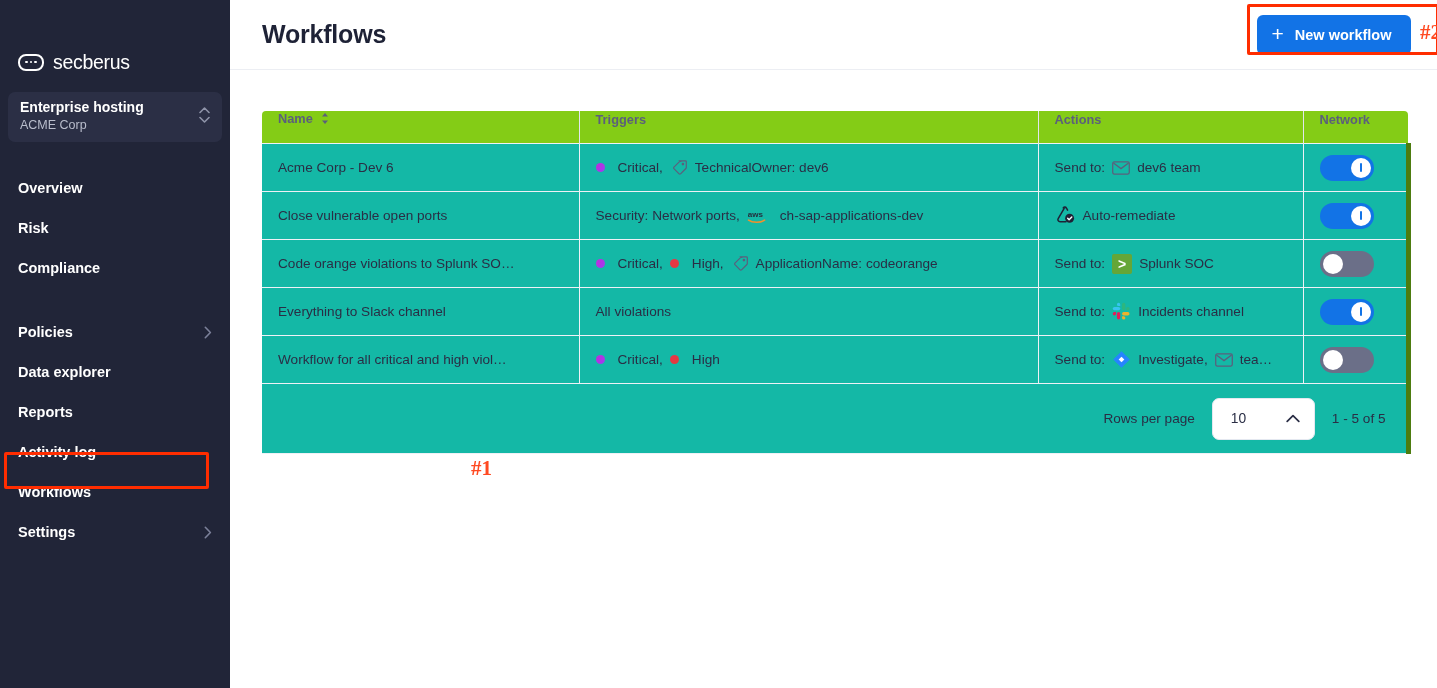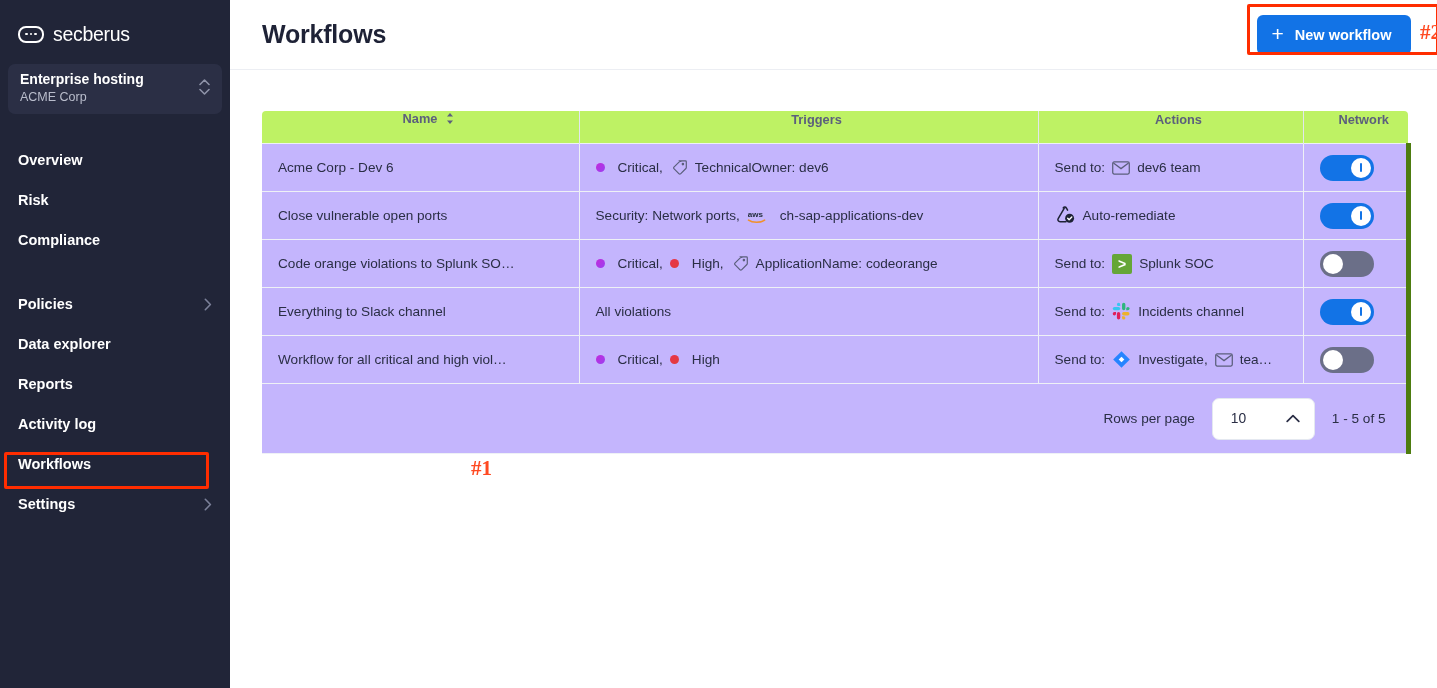--- a/index.html
+++ b/index.html
@@ -13,21 +13,21 @@
 
   
   .sidebar {
     width: 230px; height: 688px;
     background: #212538;
     flex: 0 0 230px;
     position: relative;
   }
   .logo-row {
     display: flex; align-items: center; gap: 9px;
-    padding: 18px 0 0 18px; height: 50px;
+    padding: 18px 0 0 18px; height: 50px; margin-top: 28px;
   }
   .logo-mark {
     width: 26px; height: 17px;
     border: 2.2px solid #ffffff;
     border-radius: 8px;
     display: flex; align-items: center; justify-content: center;
     gap: 2.2px;
   }
   .logo-mark i { width: 2.6px; height: 2.6px; border-radius: 50%; background: #fff; display:block; }
   .logo-text {
@@ -111,46 +111,46 @@
     width: 192px; height: 51px;
     border: 3px solid #ff2d00;
     border-radius: 2px;
     pointer-events: none;
   }
 
   
   .table-wrap { padding: 41px 30px 0 32px; }
   table { border-collapse: collapse; width: 1146px; table-layout: fixed; }
   thead th {
-    background: #bef264;
+    background: #84cc16;
     color: #5b5f7c;
     font-size: 12.8px;
     font-weight: 700;
-    text-align: center;
+    text-align: left;
     height: 29px;
     padding: 0 0 16px 16px;
     border-right: 1px solid #e2e6ee;
     vertical-align: middle;
     white-space: nowrap;
   }
   thead th:first-child { border-top-left-radius: 4px; }
   thead th:last-child { border-right: none; border-top-right-radius: 4px; }
   .sort-ico { display:inline-block; vertical-align: -1px; margin-left: 5px; }
 
   tbody td {
     height: 48px;
     border-bottom: 1px solid #eef1f6;
     border-right: 1px solid #eef1f6;
     padding: 0 10px 0 16px;
     font-size: 13.6px;
     color: #2a2e45;
     vertical-align: middle;
     white-space: nowrap;
     overflow: hidden;
-    background: #c4b5fd;
+    background: #14b8a6;
   }
   tbody td:last-child { border-right: 5px solid #4d7c0f; }
   tbody tr:first-child td { border-top: 1px solid #eef1f6; }
   .cell-flex { display: flex; align-items: center; gap: 0px; }
   .sev { display: inline-flex; align-items: center; gap: 13px; margin-right: 7px; }
   .dot { width: 9px; height: 9px; border-radius: 50%; display:block; }
   .dot.critical { background: linear-gradient(135deg,#c22bdb 0%, #9b3ff0 100%); }
   .dot.high { background: linear-gradient(135deg,#e8344a 0%, #e23b3b 100%); }
   .tag-ico { margin: 0 7px 0 1px; display:inline-flex; vertical-align:-3px;}
   .mini-ico { display:inline-flex; align-items:center; justify-content:flex-start; margin: 0 7px; vertical-align: middle;}

